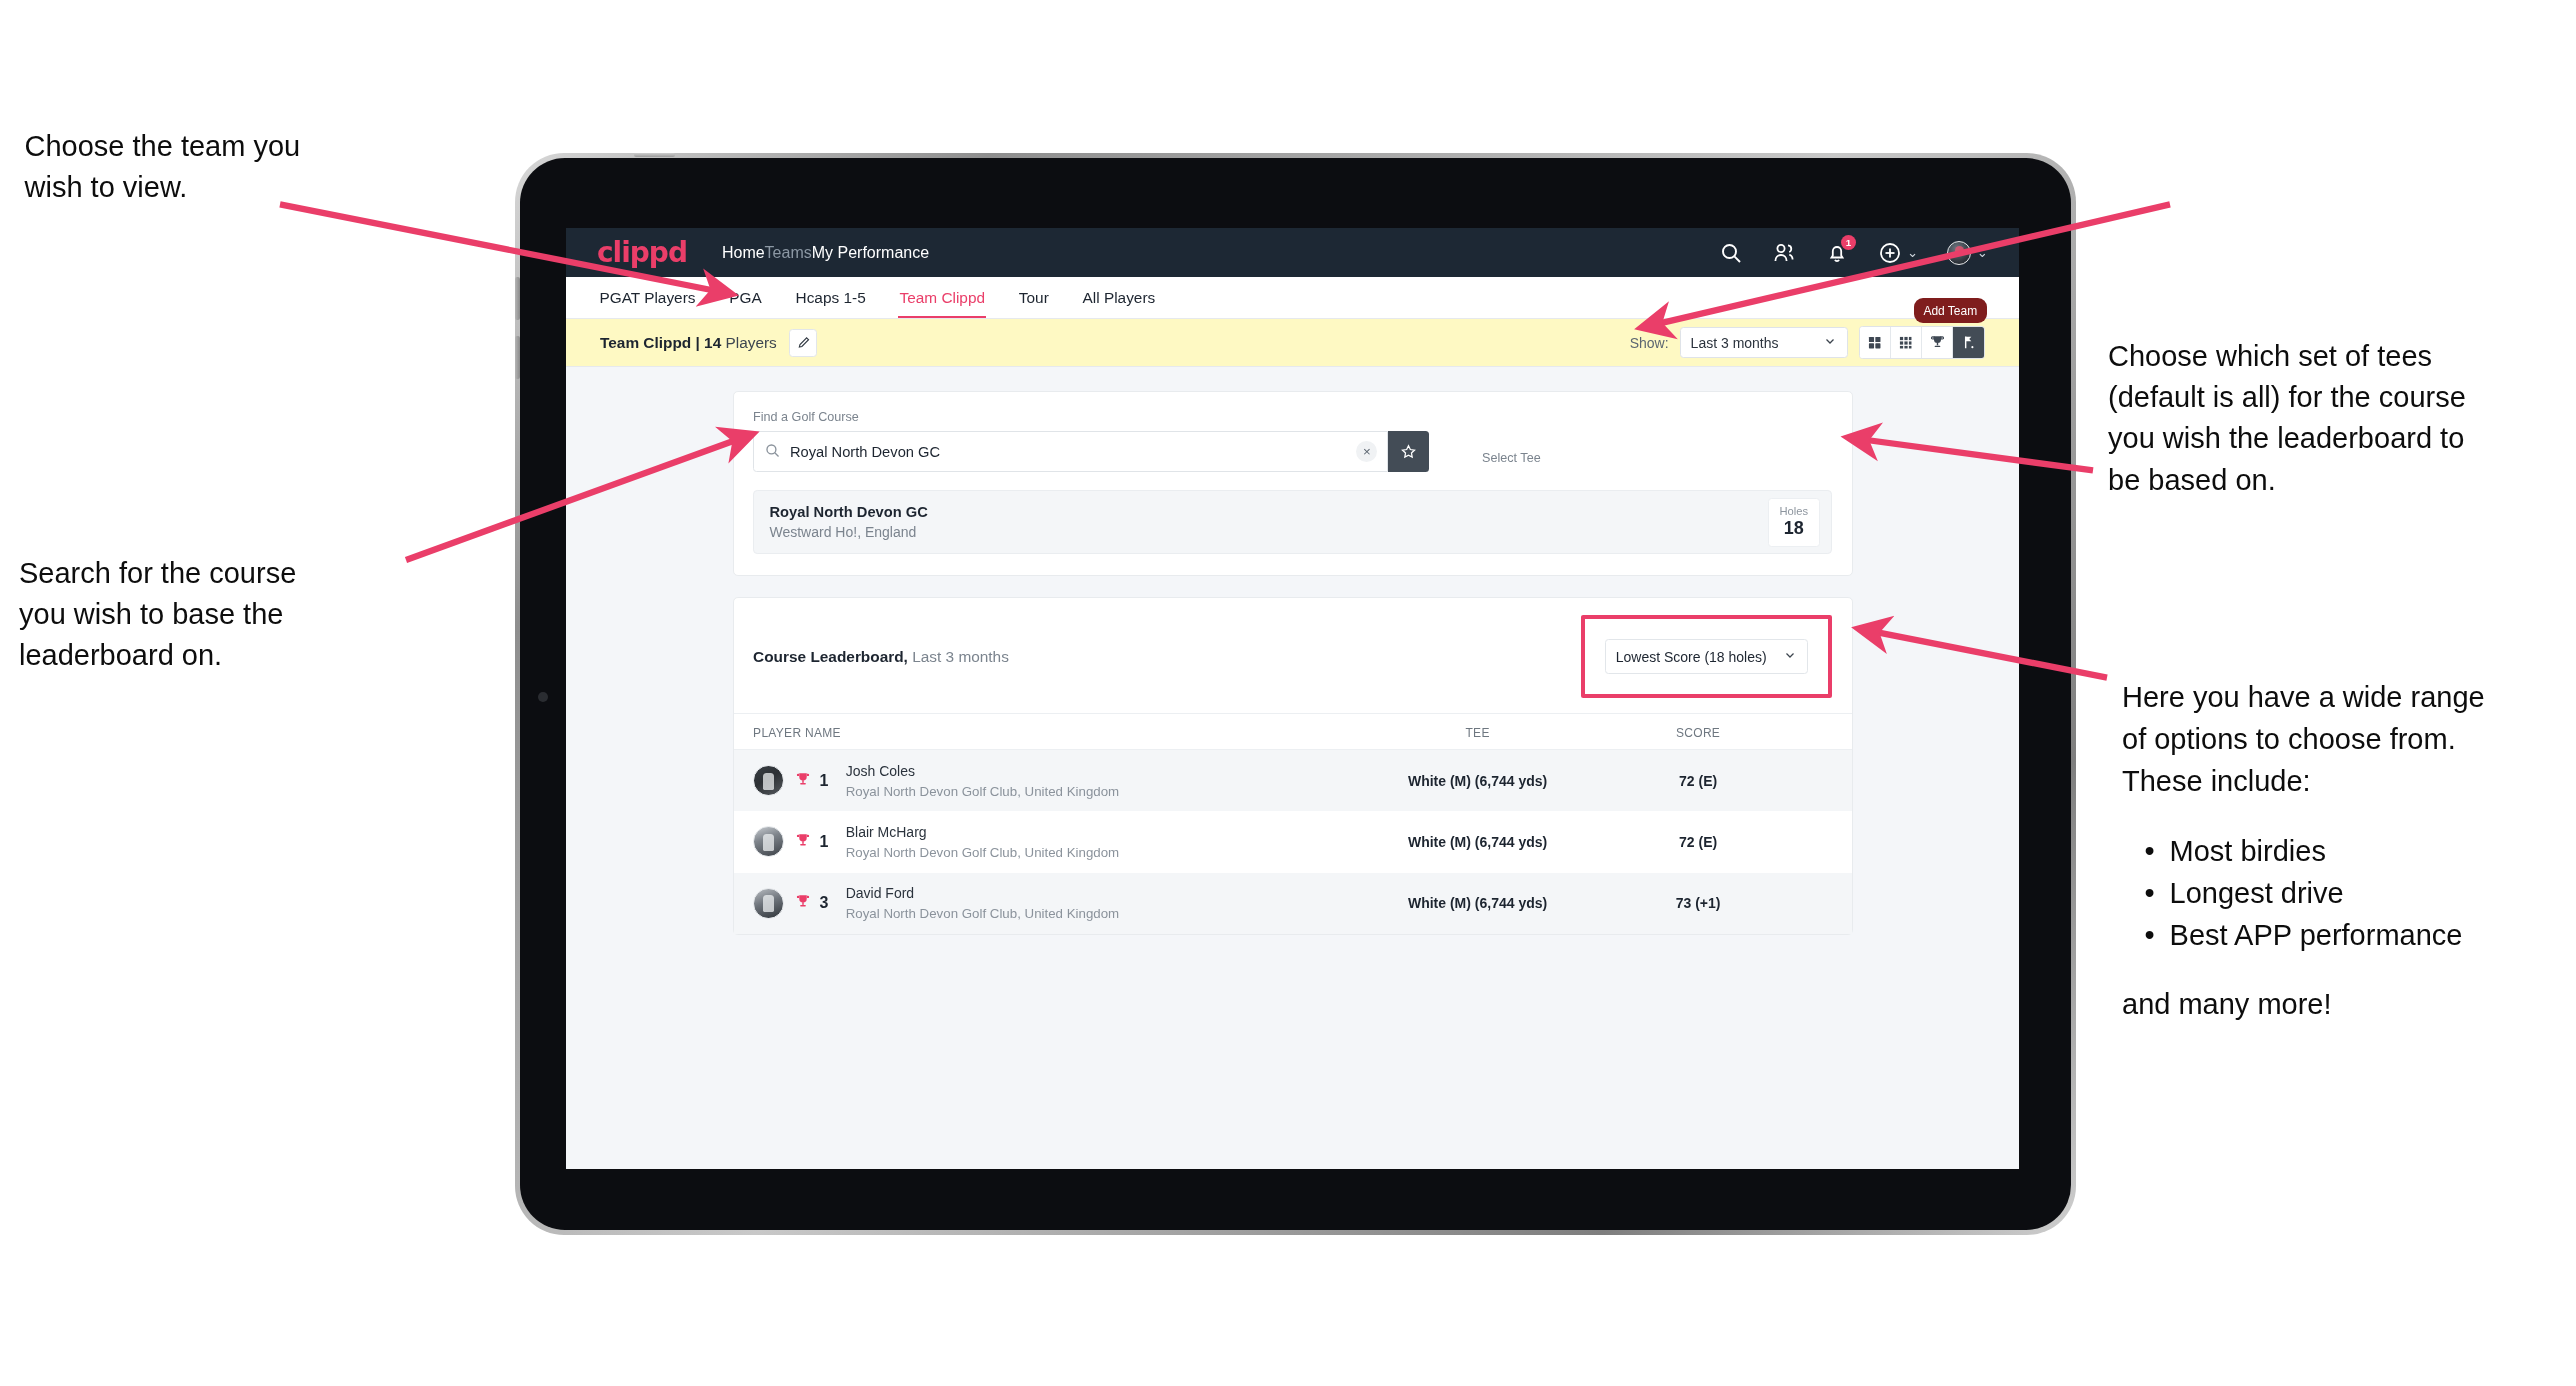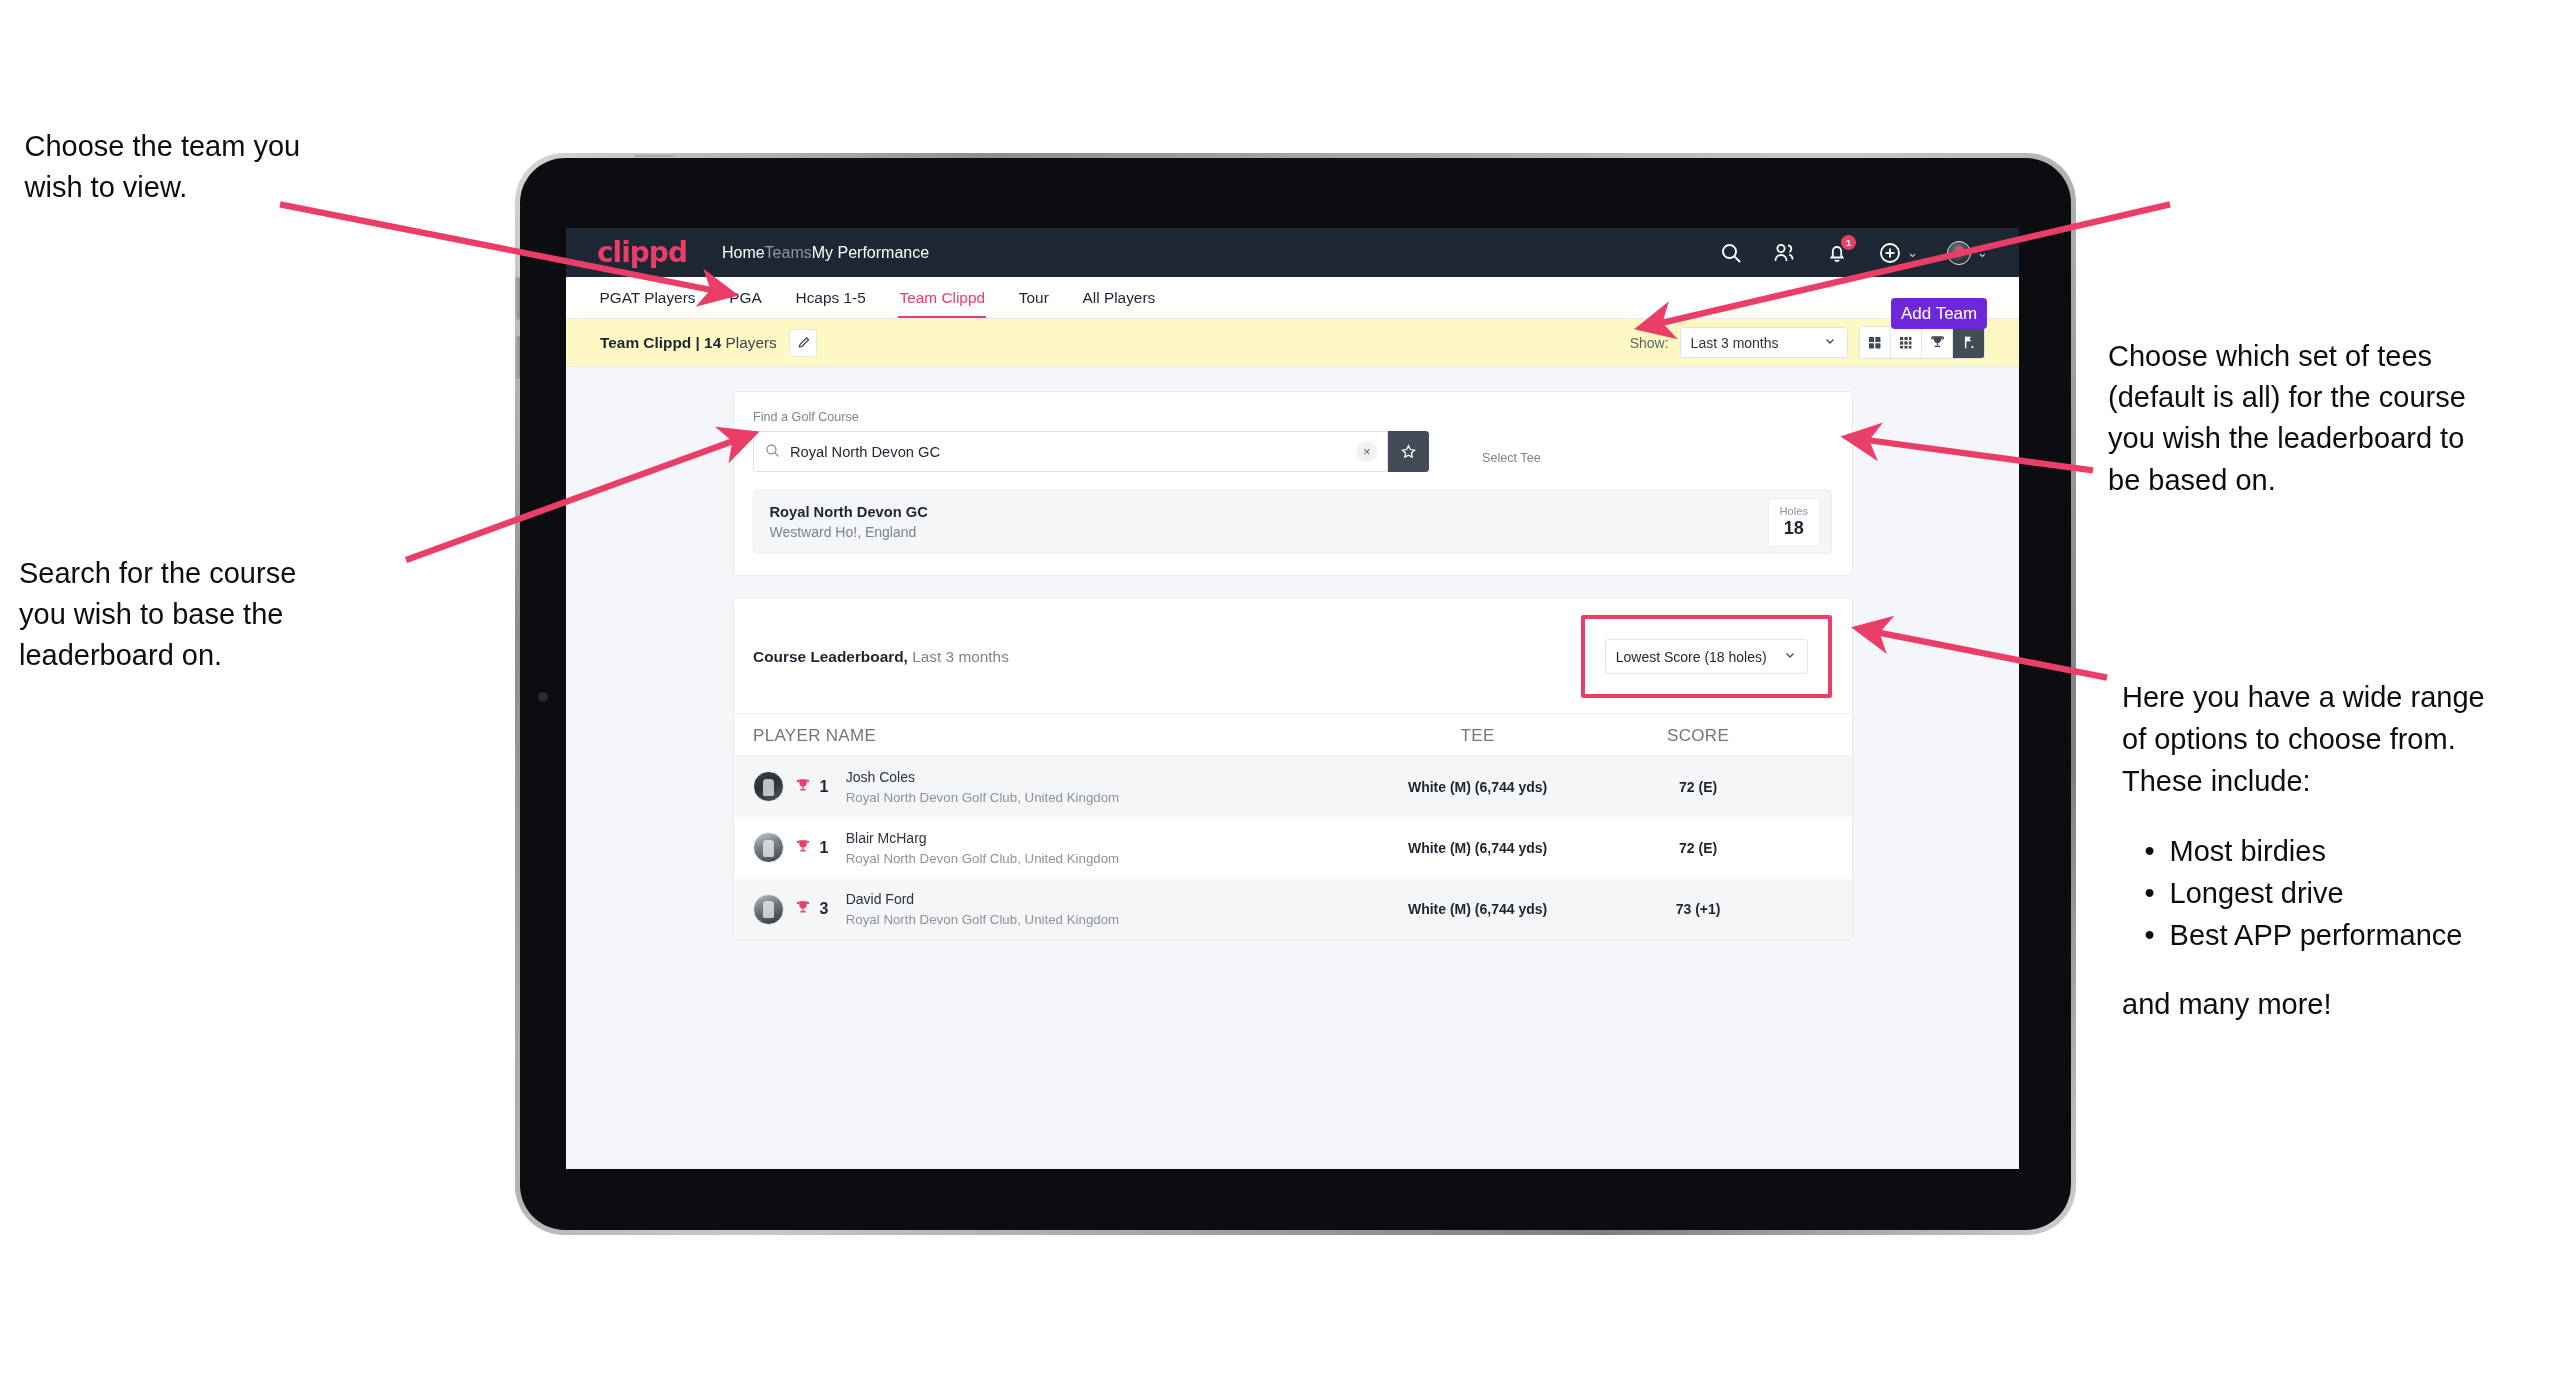--- a/index.html
+++ b/index.html
@@ -102,22 +102,22 @@
     position: relative; border-bottom: 0.7px solid #e6e9ed;
   }
   .tab { font-size: 15.4px; color: #1d2530; margin-right: 31px; padding: 12px 1.4px 10.5px; position: relative; }
   .tab.active { color: #ea3e69; }
   .tab.active::after {
     content: ""; position: absolute; left: 0; right: 0; bottom: 0;
     height: 2.1px; background: #ea3e69;
   }
   .tooltip {
     position: absolute; right: 32px; top: 21px;
-    background: #6d28d9; color: #fff; font-size: 17px;
-    padding: 5.6px 9.8px; border-radius: 4px;
+    background: #7f1d1d; color: #fff; font-size: 12px;
+    padding: 5.6px 9.8px; border-radius: 9px;
   }
 
   
   .toolbar {
     height: 48px; background: #fef9c3;
     display: flex; align-items: center; padding: 0 34px;
     border-bottom: 0.7px solid #e6e9ed;
   }
   .team-label { font-size: 15.4px; color: #3d4650; }
   .team-label b { color: #1d2530; font-weight: 700; }
@@ -204,21 +204,21 @@
     border-radius: 2.1px; background: #fff;
   }
   .metric-sel {
     width: 203px; height: 35px; border: 0.7px solid #e2e6ea; border-radius: 3.5px;
     display: flex; align-items: center; padding: 0 9.8px;
     font-size: 14px; color: #1d2530; background:#fff;
   }
   .metric-sel .cv { margin-left: auto; font-size: 13.3px; color: #49525c; }
 
   .th-row { display: flex; padding: 11.2px 19.6px 9.8px; border-bottom: 0.7px solid #eceff2; }
-  .th { font-size: 17px; color: #6e7780; letter-spacing: 0.3px; }
+  .th { font-size: 12px; color: #6e7780; letter-spacing: 0.3px; }
   .c-name { flex: 0 0 609px; }
   .c-tee  { flex: 0 0 231px; text-align: center; }
   .c-score{ flex: 0 0 210px; text-align: center; }
 
   .row { display: flex; align-items: center; padding: 12.6px 19.6px; min-height: 55px; }
   .row.alt { background: #f4f6f8; }
   .row-name { flex: 0 0 609px; display: flex; align-items: center; }
   .avatar {
     width: 31px; height: 31px; border-radius: 50%; flex: none;
     border: 0.7px solid #e4e7ea; overflow: hidden; position: relative;

